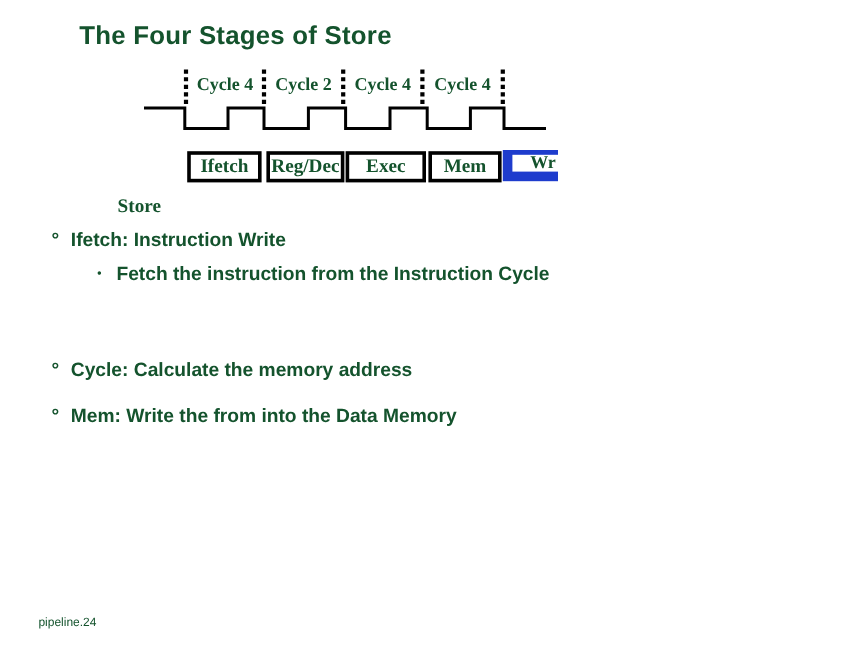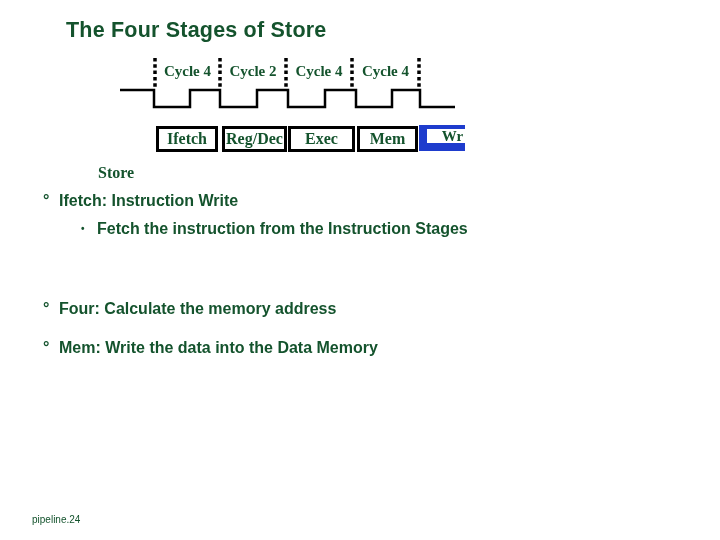--- a/index.html
+++ b/index.html
@@ -70,24 +70,24 @@
   <div class="stage-box" style="left:288px;width:67px;">Exec</div>
   <div class="stage-box" style="left:357px;width:61px;">Mem</div>
   <div class="wr-box" style="background: rgb(30, 60, 205);">
     <div class="wr-inner">Wr</div>
   </div>
 
   <div class="bullet-row" style="left:43px;top:192px;">
     <span class="bullet-marker">°</span><span class="bullet-text">Ifetch: Instruction Write</span>
   </div>
   <div class="bullet-row" style="left:81px;top:220px;">
-    <span class="bullet-marker small-dot">•</span><span class="bullet-text">Fetch the instruction from the Instruction Stages</span>
+    <span class="bullet-marker small-dot">•</span><span class="bullet-text">Fetch the instruction from the Instruction Cycle</span>
   </div>
   <div class="bullet-row" style="left:43px;top:300px;">
-    <span class="bullet-marker">°</span><span class="bullet-text">Four: Calculate the memory address</span>
+    <span class="bullet-marker">°</span><span class="bullet-text">Cycle: Calculate the memory address</span>
   </div>
   <div class="bullet-row" style="left:43px;top:339px;">
-    <span class="bullet-marker">°</span><span class="bullet-text">Mem: Write the data into the Data Memory</span>
+    <span class="bullet-marker">°</span><span class="bullet-text">Mem: Write the from into the Data Memory</span>
   </div>
 
   <div class="footer">pipeline.24</div>
 
 </div>
 
 </body></html>

